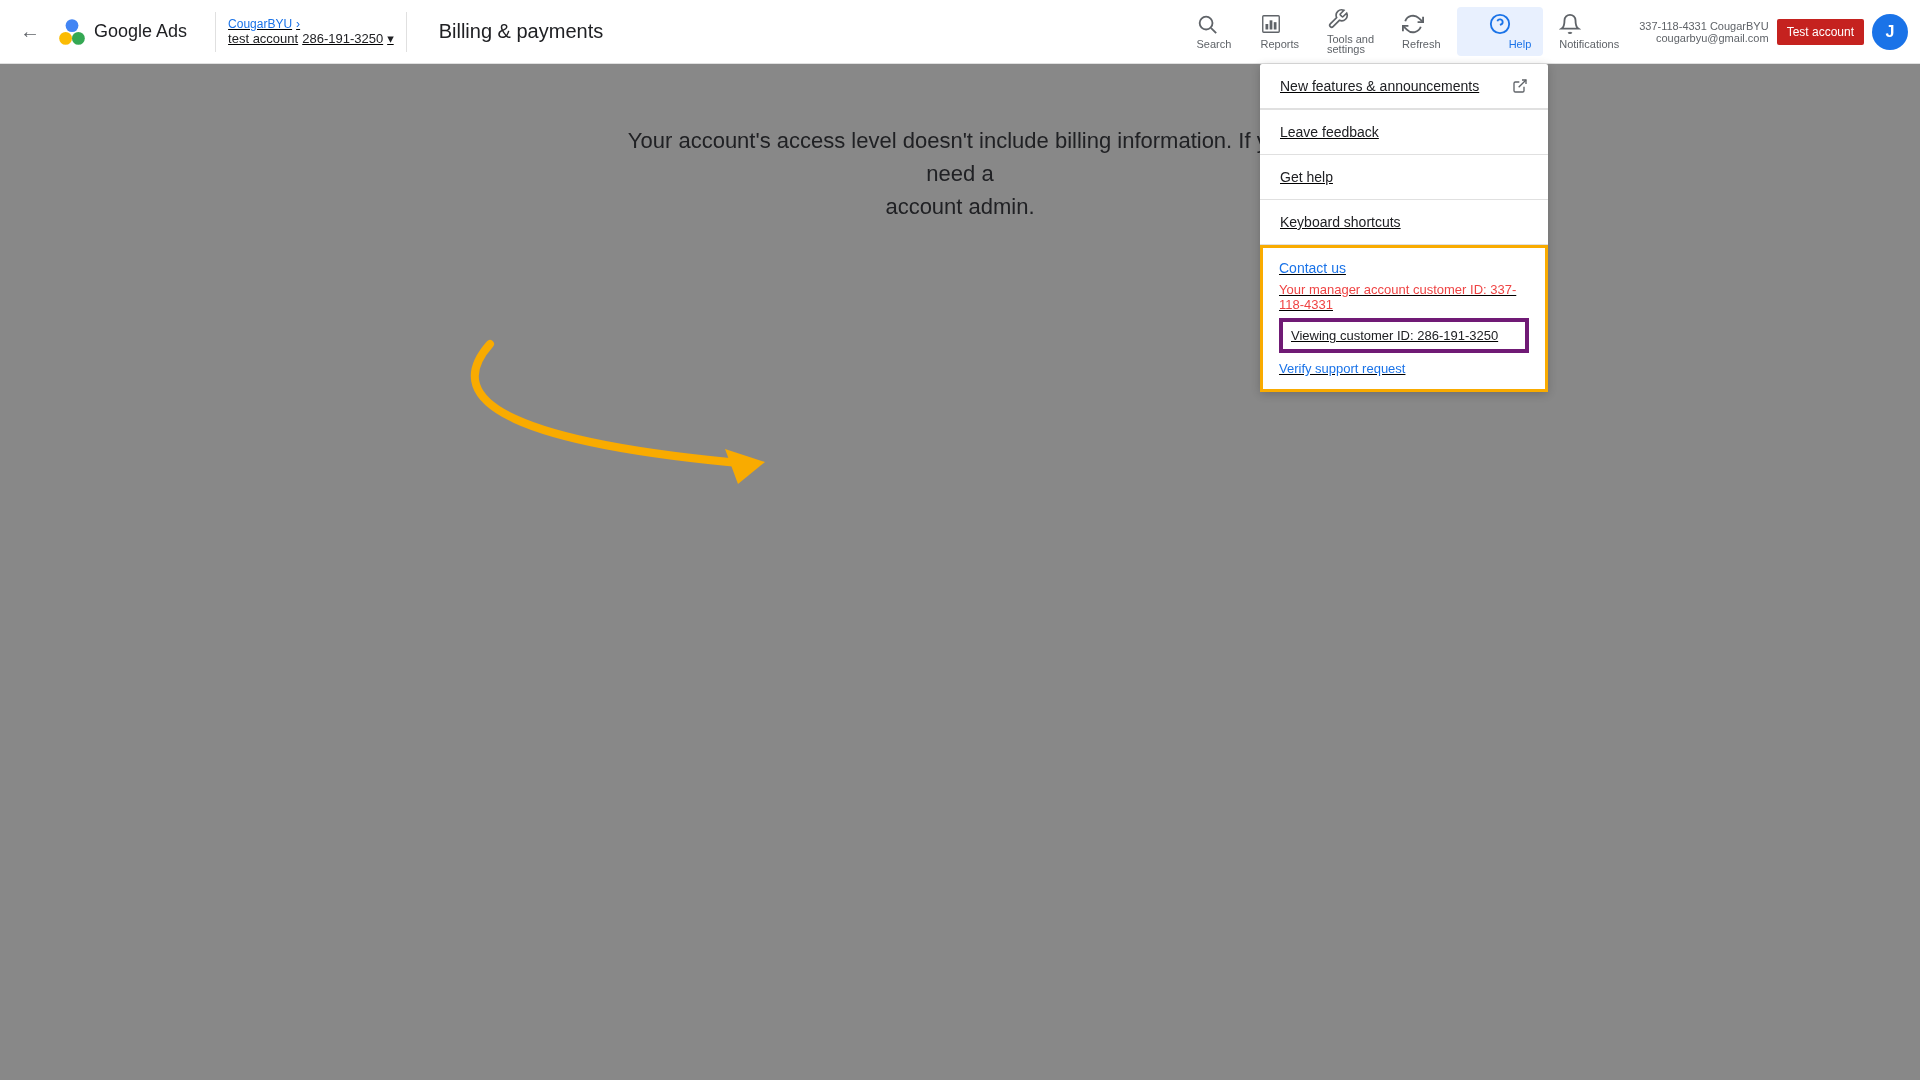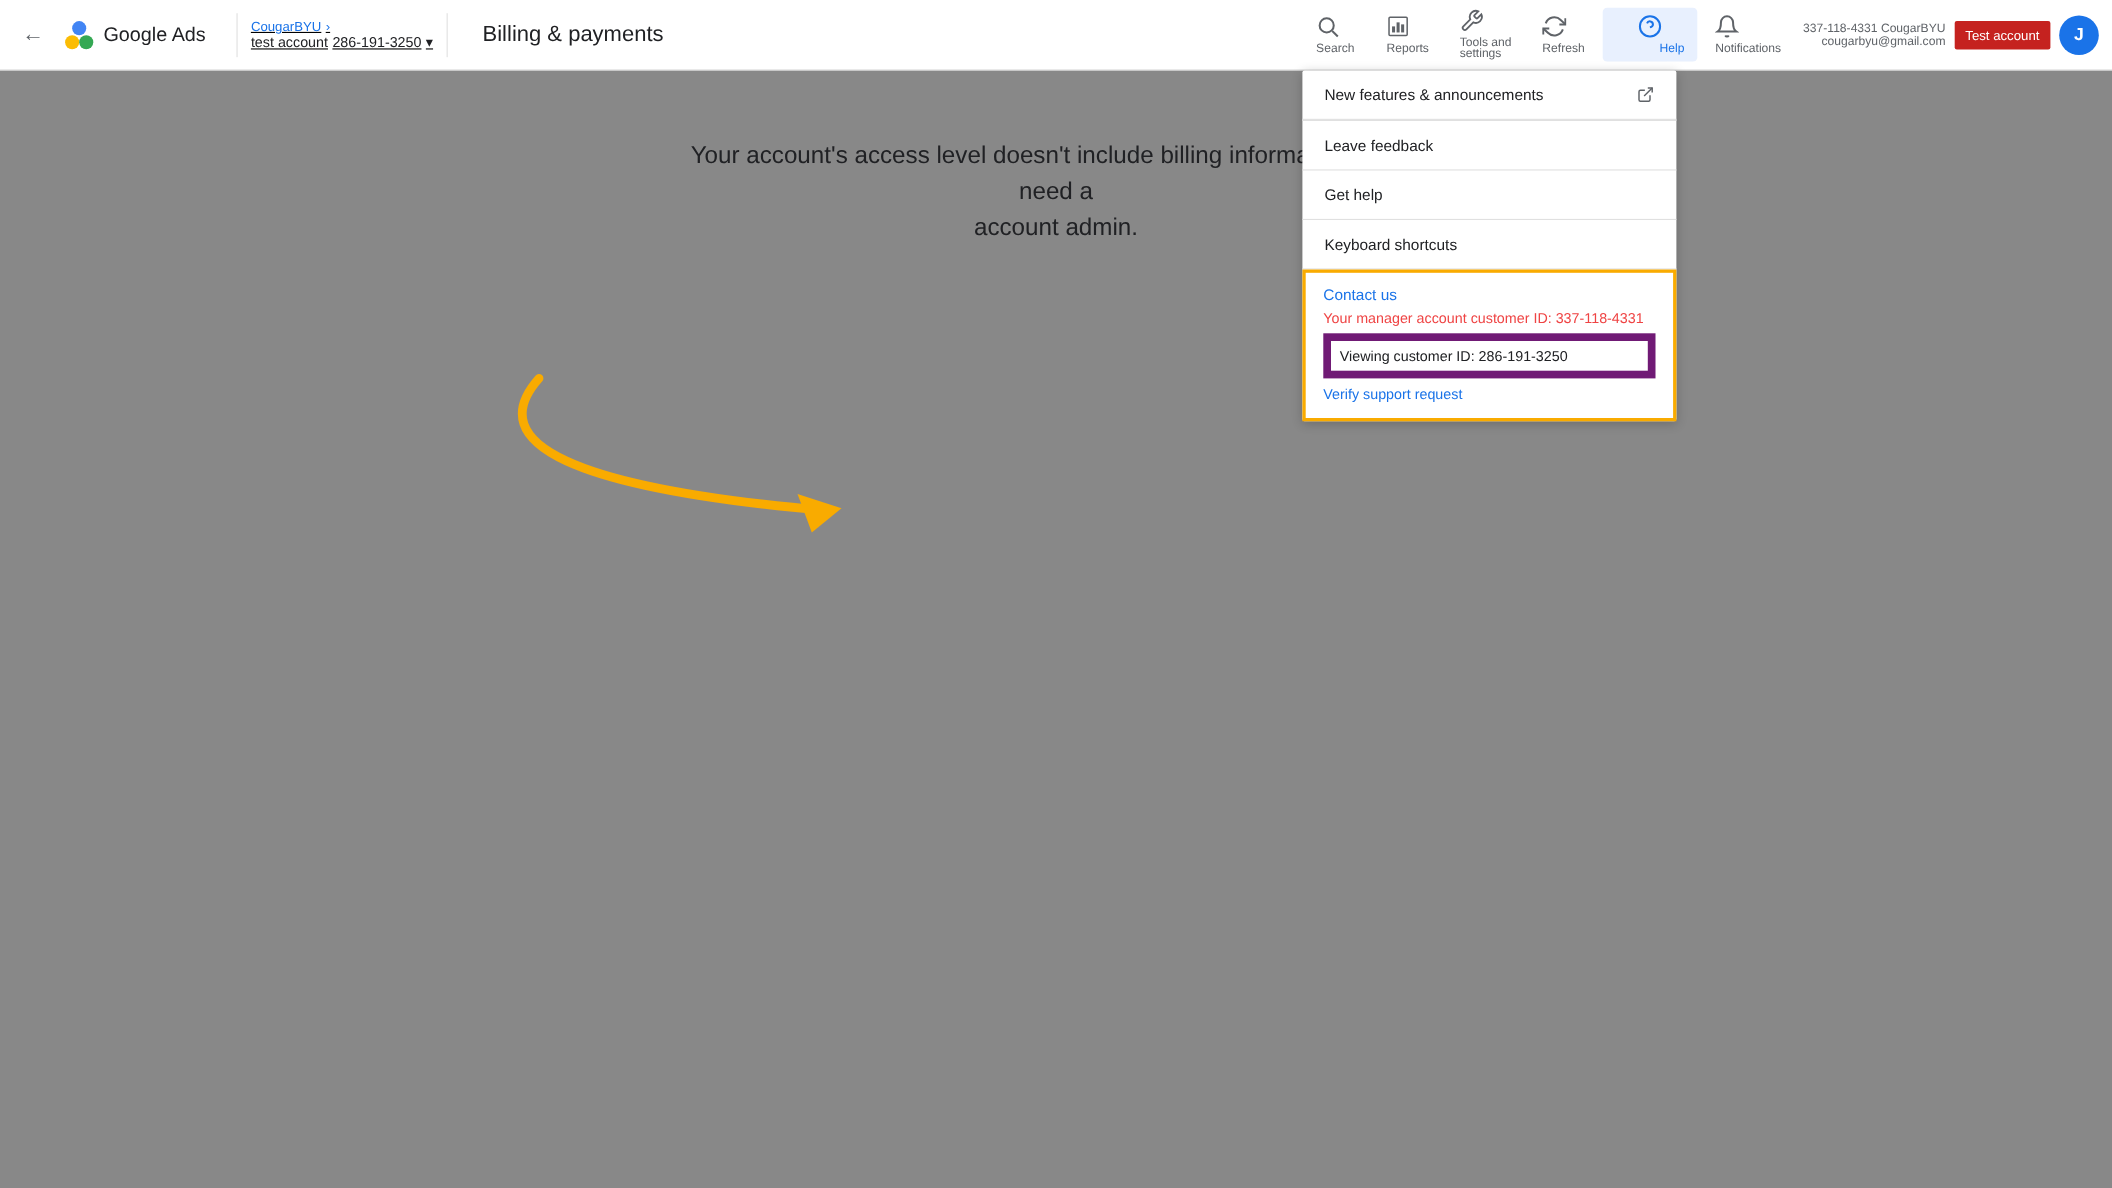--- a/index.html
+++ b/index.html
@@ -177,26 +177,27 @@
       color: #202124;
       font-size: 22px;
       max-width: 700px;
       line-height: 1.5;
     }
 
     
     .help-dropdown {
       position: absolute;
       top: 64px;
-      right: 396px;
-      width: 340px;
+      right: 372px;
+      width: 288px;
       background: #fff;
       box-shadow: 0 2px 10px rgba(0,0,0,0.2);
       z-index: 100;
       border-radius: 2px;
+      text-decoration: underline;
     }
 
     .help-menu-item {
       display: flex;
       align-items: center;
       justify-content: space-between;
       padding: 14px 20px;
       font-size: 14px;
       color: #202124;
       cursor: pointer;
@@ -227,21 +228,21 @@
 
     .contact-us-manager {
       font-size: 13px;
       color: #ef4444;
       margin-bottom: 6px;
     }
 
     .contact-us-viewing {
       font-size: 13px;
       color: #202124;
-      border: 7px solid #701a75;
+      border: 4px solid #701a75;
       padding: 6px 8px;
       margin-bottom: 6px;
     }
 
     .verify-link {
       color: #1a73e8;
       font-size: 13px;
       cursor: pointer;
       text-decoration: none;
     }

